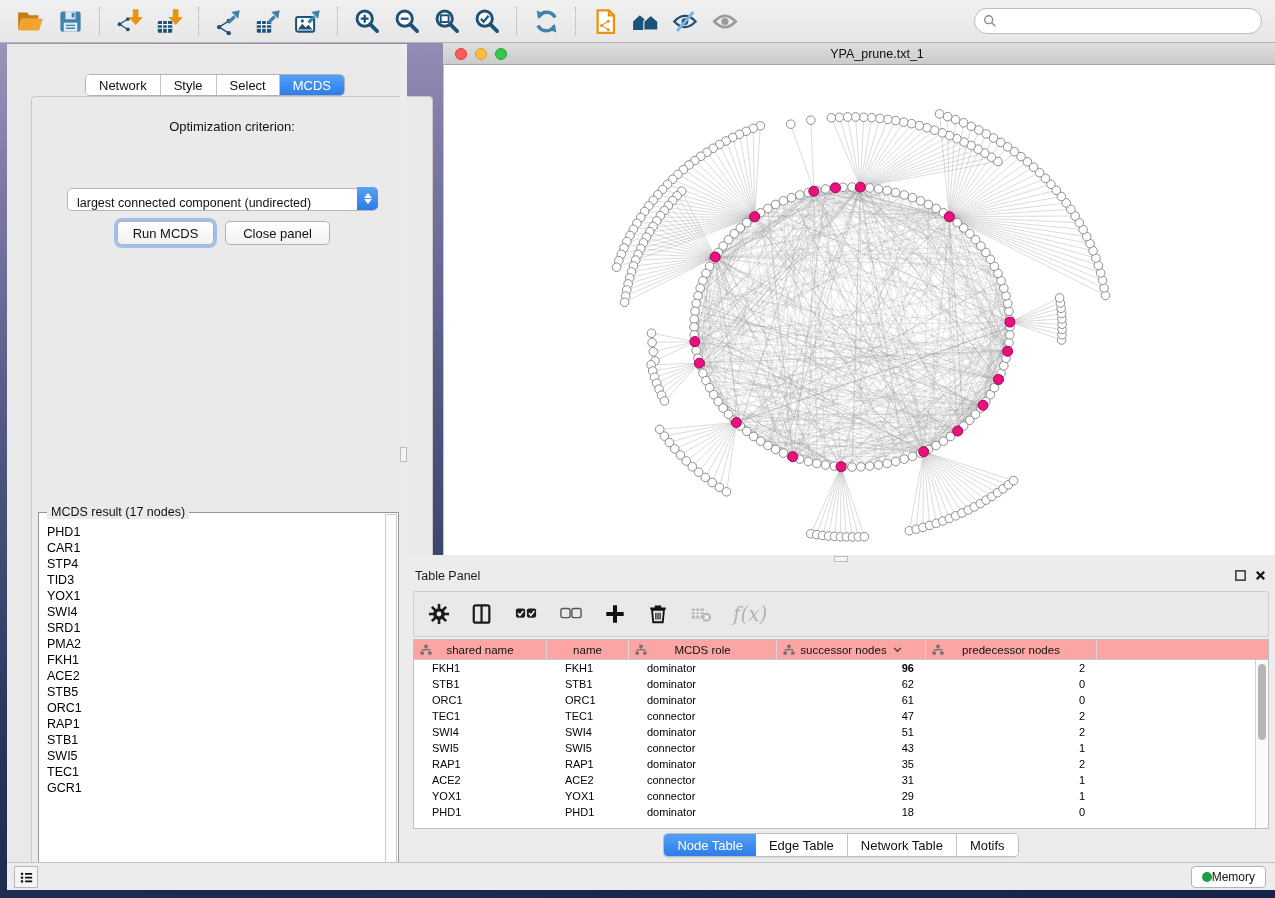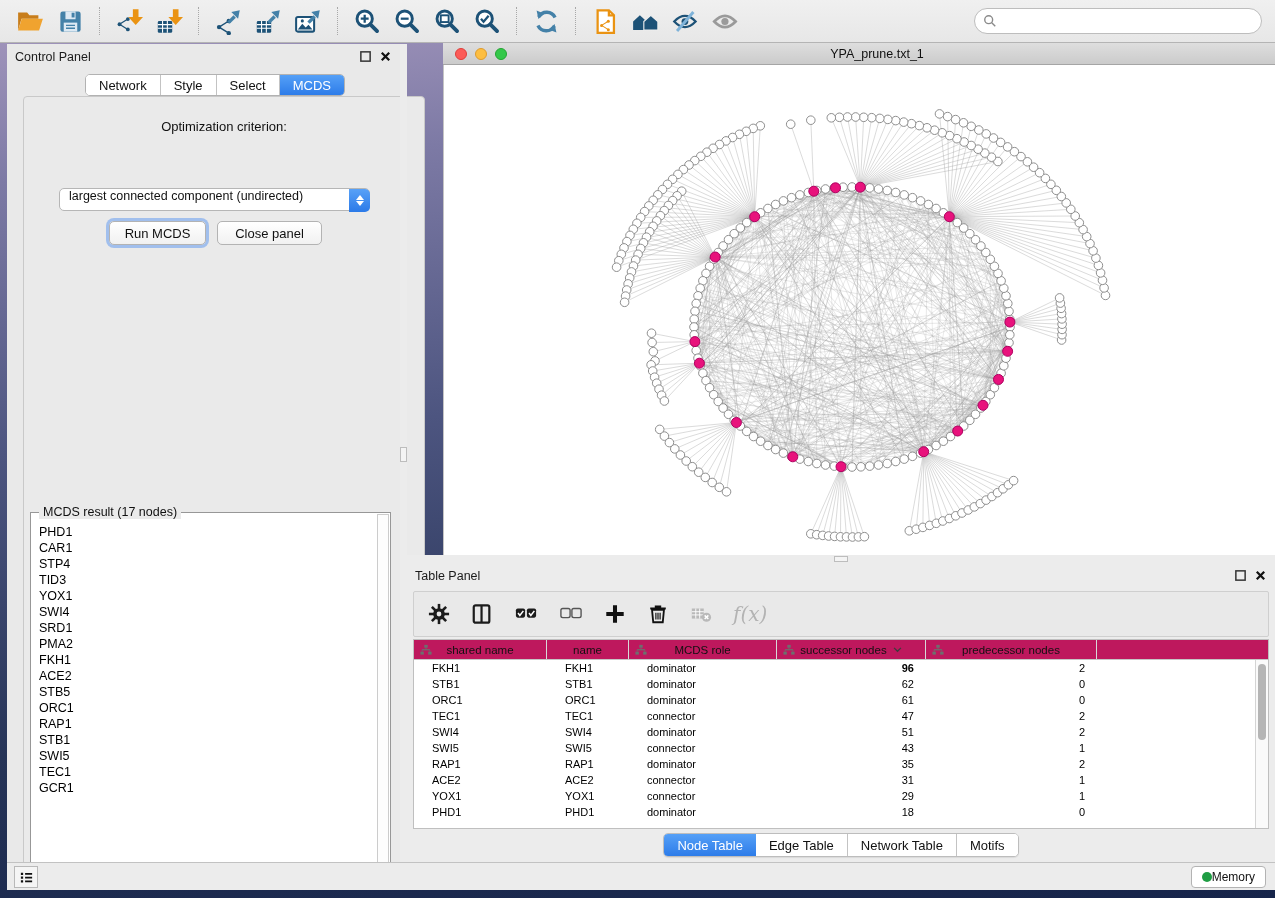--- a/index.html
+++ b/index.html
@@ -26,25 +26,25 @@
   .panel-btns { position:absolute; right:8px; top:6px; display:flex; gap:7px; }
   .panel-btns span { display:inline-flex; cursor:default; }
 
   #cp-tabs { position:absolute; left:78px; top:30px; height:22px; display:flex;
     background:#fff; border:1px solid #b2b2b2; border-radius:5px; overflow:hidden; }
   .seg { padding:0 13px; font-size:13px; display:flex; align-items:center; color:#111;
     border-right:1px solid #c3c3c3; background:#fff; }
   .seg:last-child { border-right:none; }
   .seg.active { background:linear-gradient(#55a0f7,#2d7ce9); color:#fff; border-right:none; }
 
-  #cp-content { position:absolute; left:16px; top:52px; width:402px; height:790px;
+  #cp-content { position:absolute; left:24px; top:52px; width:402px; height:790px;
     background:#eaeaea; border:1px solid #c9c9c9; border-radius:4px; }
   #opt-label { text-align:center; font-size:13px; color:#111; margin-top:22px; }
   #opt-select { position:absolute; left:35px; top:91px; width:311px; height:23px;
-    background:#fff; border:1px solid #b6b6b6; border-radius:5px; display:flex; align-items:flex-start; }
+    background:#fff; border:1px solid #b6b6b6; border-radius:5px; display:flex; align-items:flex-end; }
   #opt-select .sel-text { flex:1; font-size:12.5px; padding-left:9px; color:#111; white-space:nowrap; }
   #opt-select .sel-cap { width:21px; height:23px; margin-right:-1px; border-radius:0 5px 5px 0;
     background:linear-gradient(#58a1f7,#2b7ae8); display:flex; flex-direction:column;
     align-items:center; justify-content:center; gap:1px; }
   .cap-arrow { width:0; height:0; border-left:4px solid transparent; border-right:4px solid transparent; }
   .cap-up   { border-bottom:5px solid #fff; }
   .cap-down { border-top:5px solid #fff; }
 
   .cp-btn { position:absolute; top:124px; height:24px; background:linear-gradient(#fff,#f1f1f1);
     border:1px solid #b3b3b3; border-radius:5px; font-size:13px; color:#111;
@@ -85,21 +85,21 @@
   #table-panel { position:absolute; left:407px; top:563px; width:868px; height:299px; background:#ececec; }
   #tp-toolbar { position:absolute; left:6px; top:28px; width:856px; height:46px;
     background:#e9e9e9; border:1px solid #cfcfcf; border-radius:2px;
     display:flex; align-items:center; padding-left:14px; }
   .tp-icon { margin-right:21px; display:flex; align-items:center; }
   .fx { font-family:"DejaVu Serif","Liberation Serif",serif; font-style:italic;
     font-size:20px; color:#b3b3b3; }
 
   #data-table { position:absolute; left:6px; top:76px; width:856px; height:190px;
     background:#fff; border:1px solid #bfbfbf; }
-  #thead { display:flex; height:20px; background:#be185d; border-bottom:1px solid #c6c6c6; }
+  #thead { display:flex; height:20px; background:#fca5a5; border-bottom:1px solid #c6c6c6; }
   .th { position:relative; display:flex; align-items:center; justify-content:center;
     font-size:11.5px; color:#111; border-right:1px solid #d8d8d8; }
   .th .tree { position:absolute; left:6px; top:4px; }
   .th .chev { margin-left:6px; }
   #tbody { position:absolute; left:0; top:20px; right:13px; bottom:0; overflow:hidden; }
   .tr { display:flex; height:16px; }
   .td { font-size:11px; color:#000; line-height:16px; white-space:nowrap; overflow:hidden; }
   .td.text { padding-left:18px; }
   .td.num  { text-align:right; padding-right:12px; }
   #tbl-scroll { position:absolute; right:0; top:20px; bottom:0; width:13px;
@@ -289,35 +289,20 @@
   <span id="search-wrap">
     <svg width="14" height="14" viewBox="0 0 16 16">
         <circle cx="6.5" cy="6.5" r="4.5" fill="none" stroke="#8a8a8a" stroke-width="1.6"></circle>
         <path d="M10 10l4 4" stroke="#8a8a8a" stroke-width="1.6"></path>
       </svg>
     <input id="search-input" placeholder="" style="">
   </span>
 </div>
 
 <div id="control-panel">
-  <div class="panel-titlebar">
-    <span class="panel-title">Control Panel</span>
-    <span class="panel-btns">
-      <span>
-          <svg width="13" height="13" viewBox="0 0 14 14">
-            <rect x="2" y="2" width="10" height="10" fill="none" stroke="#333" stroke-width="1.6"></rect>
-          </svg>
-        </span>
-      <span>
-          <svg width="13" height="13" viewBox="0 0 14 14">
-            <path d="M3 3l8 8M11 3l-8 8" stroke="#111" stroke-width="2.4"></path>
-          </svg>
-        </span>
-    </span>
-  </div>
   <div id="cp-tabs">
       <span class="seg">Network</span>
       <span class="seg">Style</span>
       <span class="seg">Select</span>
       <span class="seg active">MCDS</span>
     </div>
   <div id="cp-content">
     <div id="opt-label">Optimization criterion:</div>
     <div id="opt-select">
       <span class="sel-text">largest connected component (undirected)</span>

